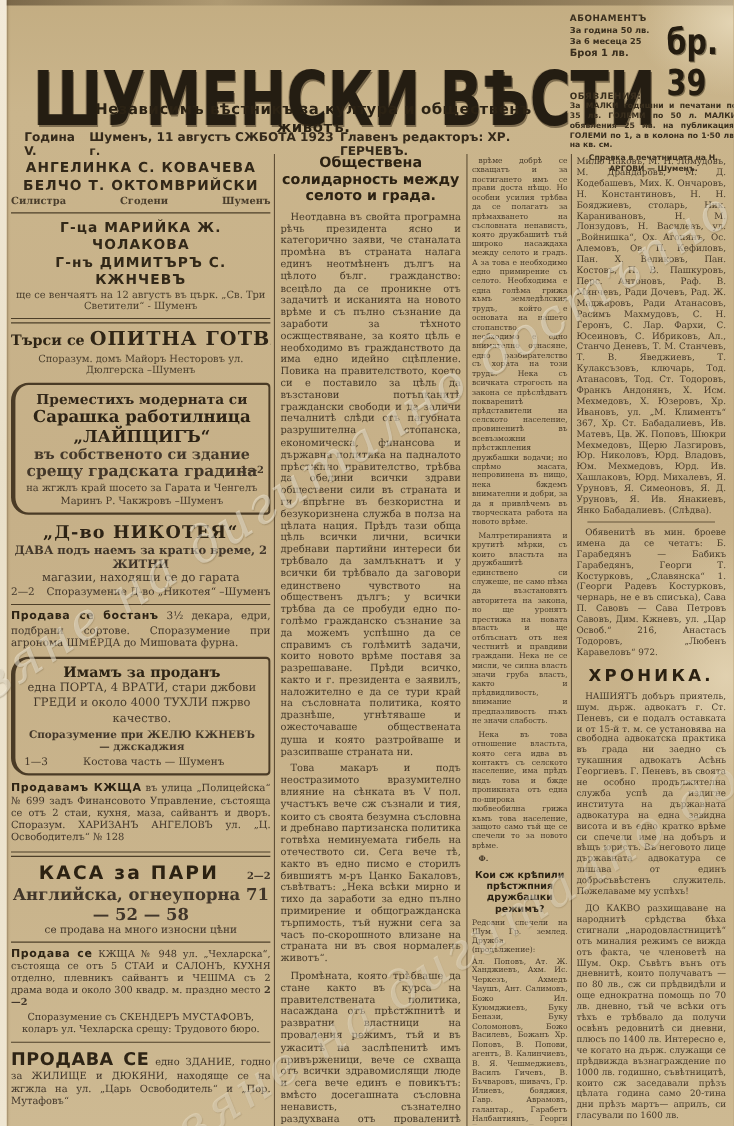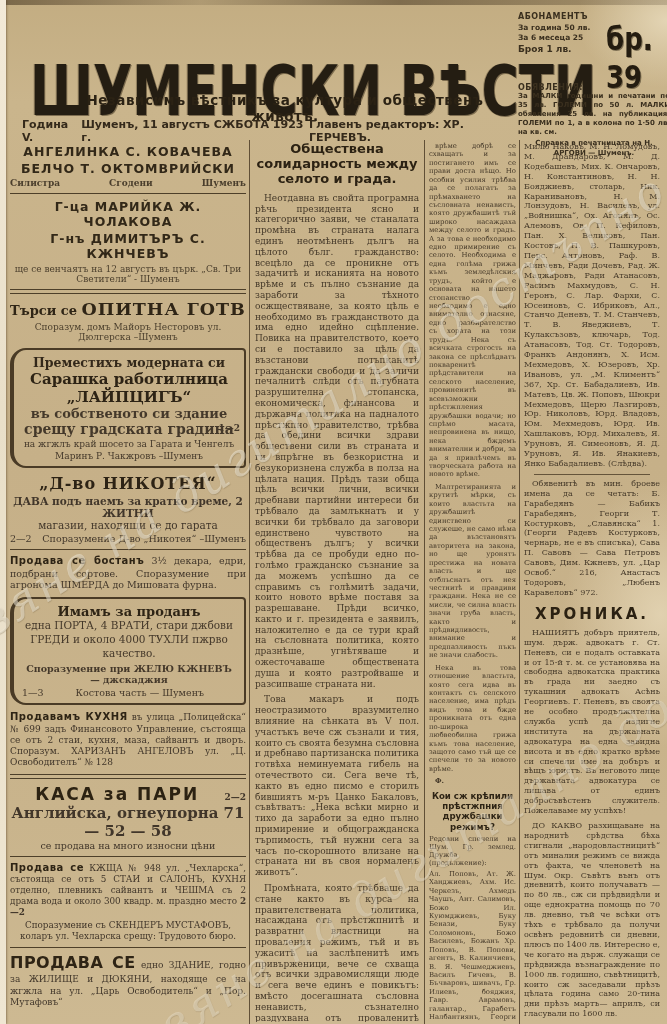--- a/index.html
+++ b/index.html
@@ -184,21 +184,21 @@
       <div class="ctr b" style="font-size:13px;color:#2e2415;">Имамъ за проданъ</div>
       <div class="ctr" style="font-size:10.5px;line-height:1.3;">една ПОРТА, 4 ВРАТИ, стари джбови ГРЕДИ и около 4000 ТУХЛИ пжрво качество.</div>
       <div class="ctr b" style="font-size:9.5px;margin-top:3px;">Споразумение при ЖЕЛЮ КЖНЕВЪ — джскаджия</div>
       <div class="nik-sp">
         <span>1—3</span>
         <span>Костова часть — Шуменъ</span>
         <span></span>
       </div>
     </div>
     <div class="ad just" style="font-size:9px;line-height:1.25;">
-      <span class="lead-big">Продавамъ КУХНЯ</span>
+      <span class="lead-big">Продавамъ КЖЩА</span>
       <span>въ улица „Полицейска“ № 699 задъ Финансовото Управление, състояща се отъ 2 стаи, кухня, маза, сайвантъ и дворъ. Споразум. ХАРИЗАНЪ АНГЕЛОВЪ ул. „Ц. Освободителъ“ № 128</span>
     </div>
     <hr class="hr2">
     <div class="ad">
       <div class="kasa-title">
         <span></span>
         <span class="kasa-big">КАСА за ПАРИ</span>
         <span style="font-size:9px;font-weight:bold;">2—2</span>
       </div>
       <div class="kasa-l2">Английска, огнеупорна 71 — 52 — 58</div>

